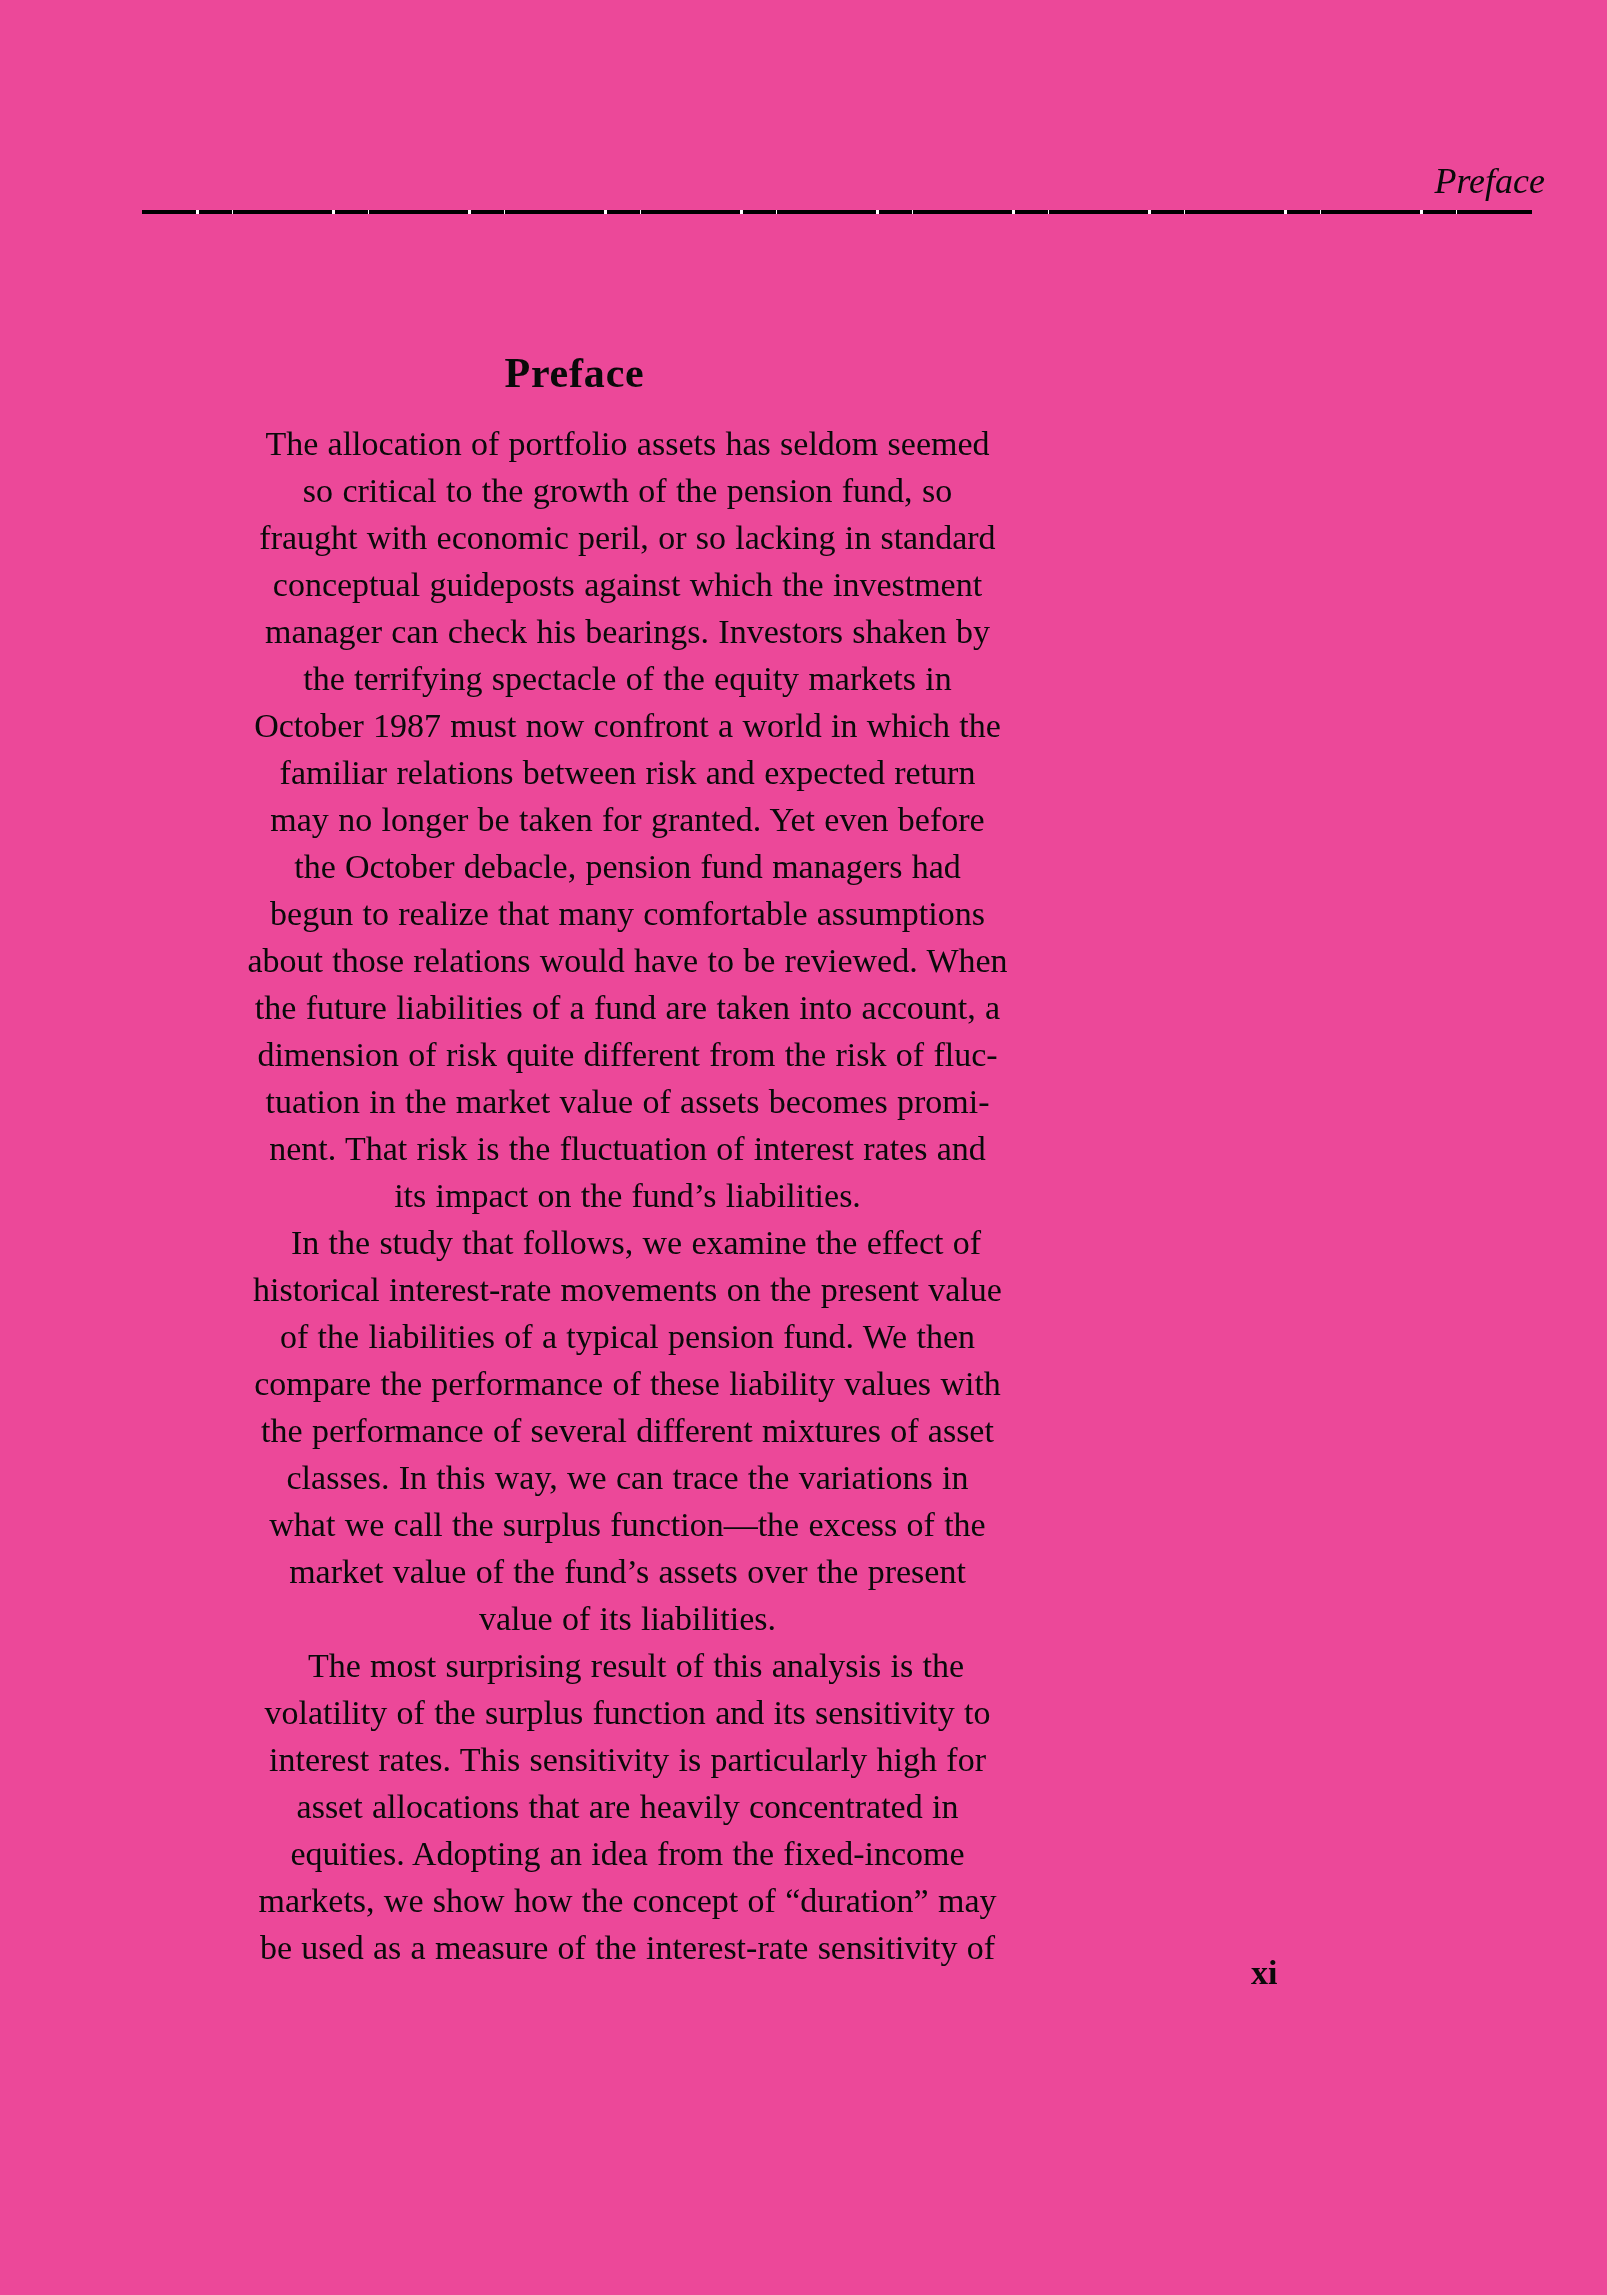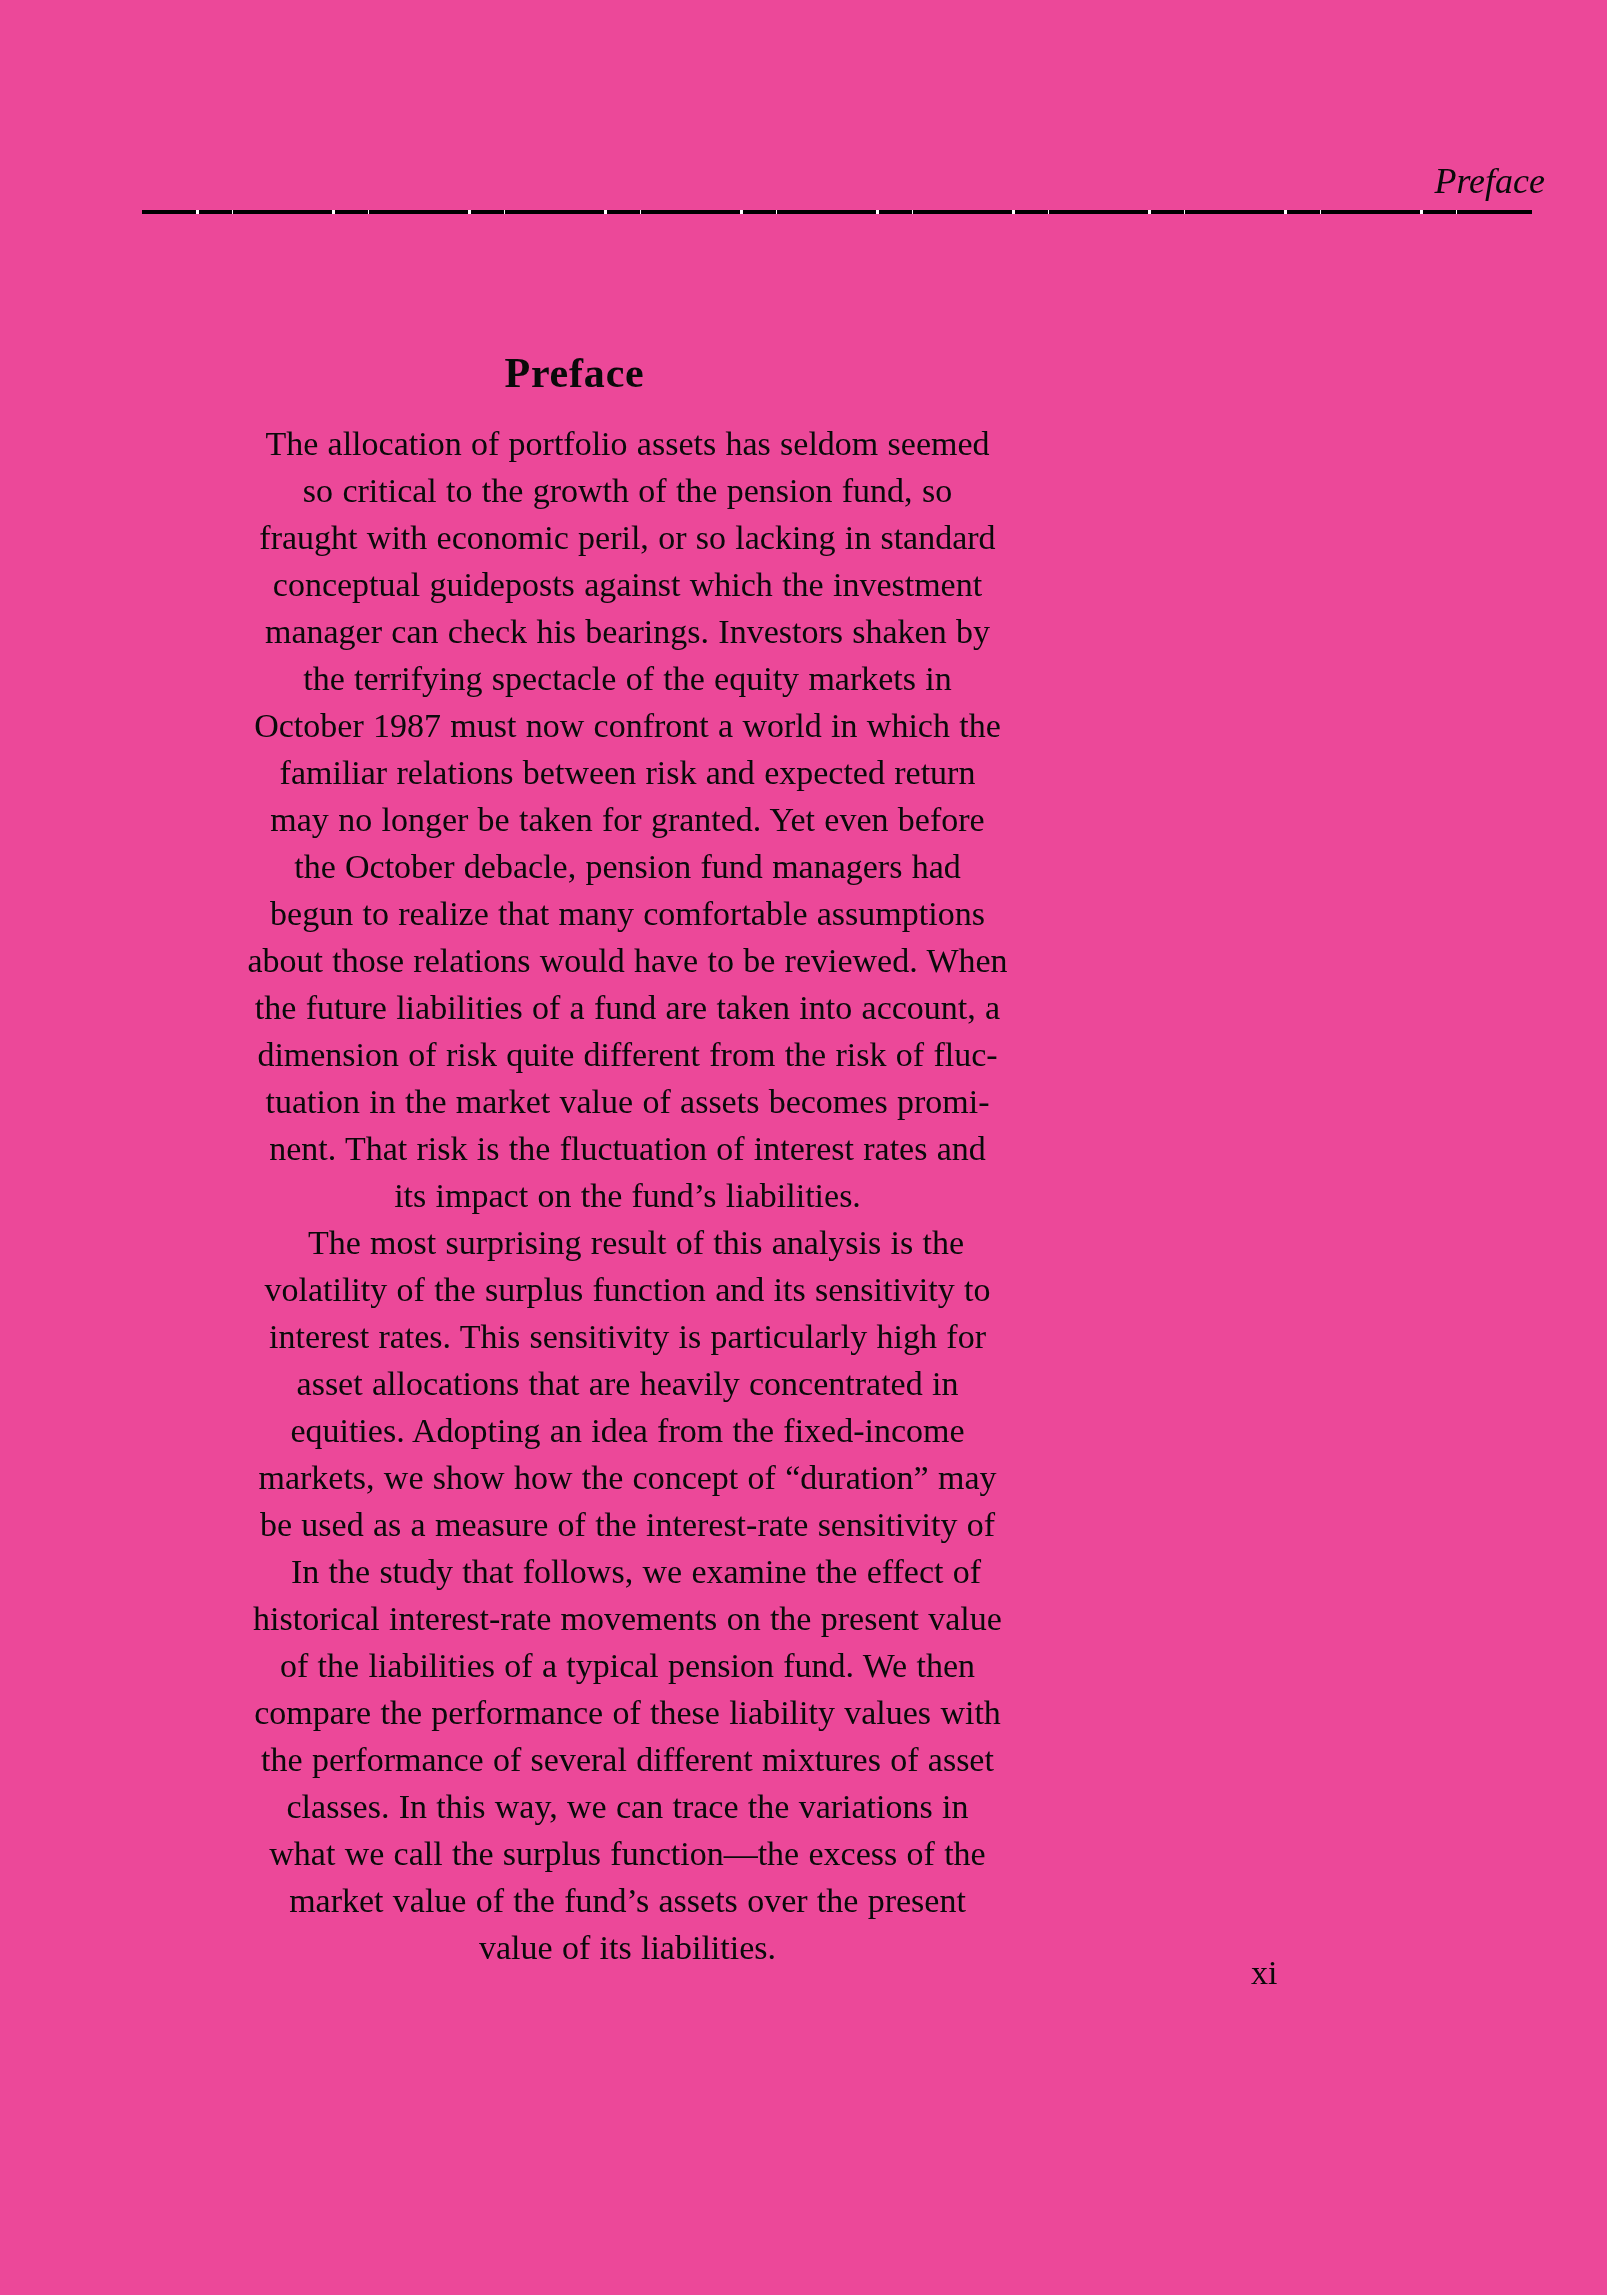--- a/index.html
+++ b/index.html
@@ -67,21 +67,21 @@
     margin: 0;
     white-space: pre-line;
   }
   .para.indent {
     text-indent: 17px;
   }
   .page-number {
     position: absolute;
     left: 1251px;
     top: 1956px;
-    font-weight: 400;
+    font-weight: 700;
     font-size: 34px;
     line-height: 1;
   }
 </style>
 </head>
 <body>
 
 <div class="page">
 
   <div class="running-header">Preface</div>
@@ -101,34 +101,34 @@
 familiar relations between risk and expected return
 may no longer be taken for granted. Yet even before
 the October debacle, pension fund managers had
 begun to realize that many comfortable assumptions
 about those relations would have to be reviewed. When
 the future liabilities of a fund are taken into account, a
 dimension of risk quite different from the risk of fluc-
 tuation in the market value of assets becomes promi-
 nent. That risk is the fluctuation of interest rates and
 its impact on the fund’s liabilities.</p>
-    <p class="para indent">The most surprising result of this analysis is the
-volatility of the surplus function and its sensitivity to
-interest rates. This sensitivity is particularly high for
-asset allocations that are heavily concentrated in
-equities. Adopting an idea from the fixed-income
-markets, we show how the concept of “duration” may
-be used as a measure of the interest-rate sensitivity of</p>
     <p class="para indent">In the study that follows, we examine the effect of
 historical interest-rate movements on the present value
 of the liabilities of a typical pension fund. We then
 compare the performance of these liability values with
 the performance of several different mixtures of asset
 classes. In this way, we can trace the variations in
 what we call the surplus function—the excess of the
 market value of the fund’s assets over the present
 value of its liabilities.</p>
+    <p class="para indent">The most surprising result of this analysis is the
+volatility of the surplus function and its sensitivity to
+interest rates. This sensitivity is particularly high for
+asset allocations that are heavily concentrated in
+equities. Adopting an idea from the fixed-income
+markets, we show how the concept of “duration” may
+be used as a measure of the interest-rate sensitivity of</p>
   </div>
 
   <div class="page-number">xi</div>
 
 </div>
 
 
 </body></html>

